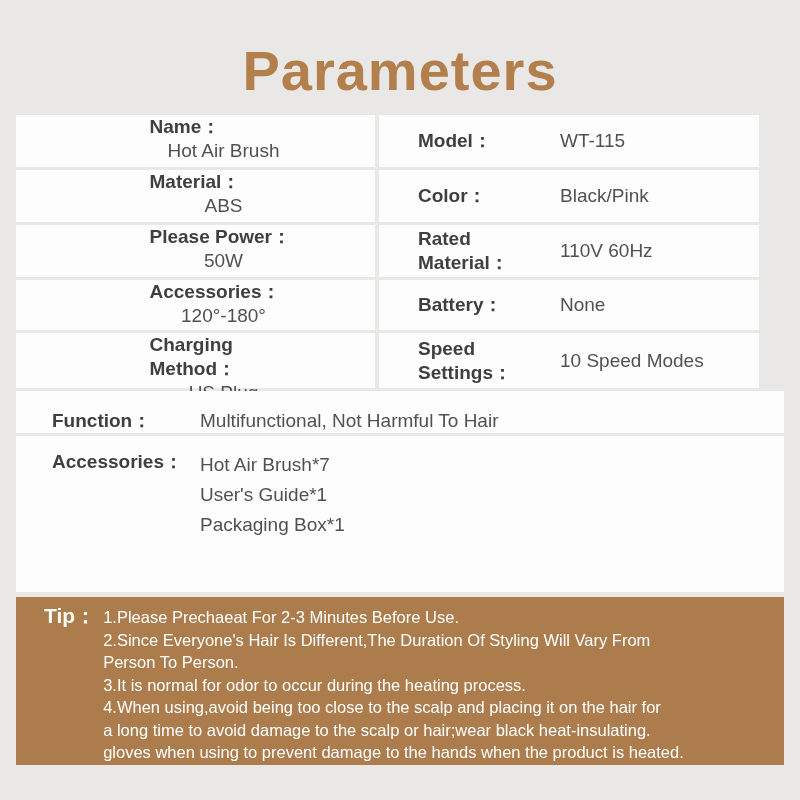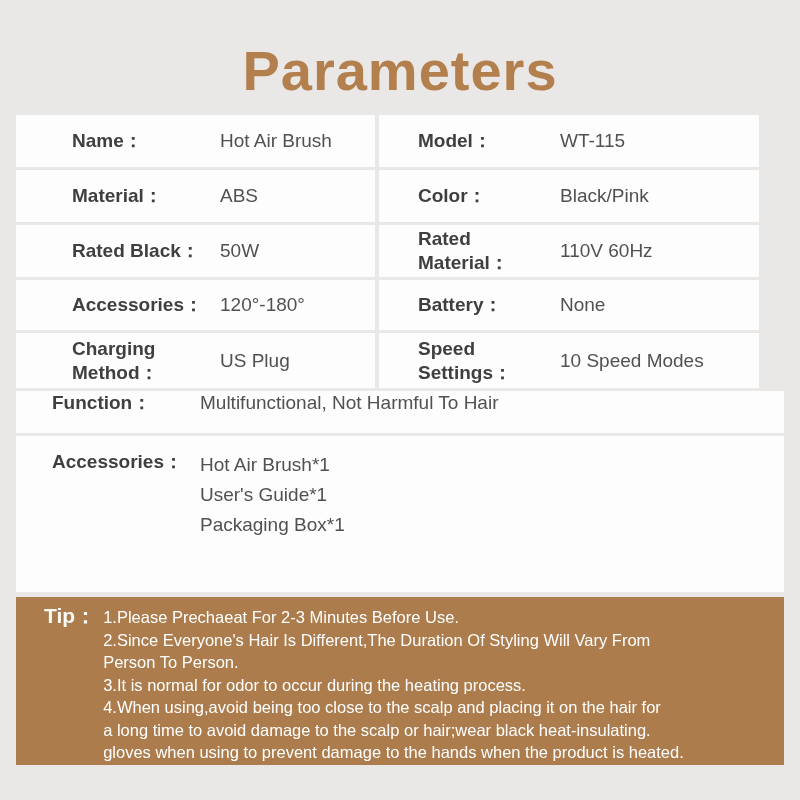--- a/index.html
+++ b/index.html
@@ -27,30 +27,30 @@
     display: flex;
     flex-direction: column;
     gap: 3px;
   }
   .row { display: flex; gap: 4px; }
   .cell {
     background: #fdfdfd;
     display: flex;
     align-items: center;
   }
-  .cell-left  { width: 359px; padding-left: 56px; }
+  .cell-left  { width: 359px; padding-left: 56px; flex-direction: column; }
   .cell-right { width: 380px; padding-left: 39px; }
   .h52 .cell { height: 52px; }
   .h50 .cell { height: 50px; }
   .h55 .cell { height: 55px; }
   .row-full {
     background: #fdfdfd;
     width: 768px;
     display: flex;
-    align-items: flex-start;
+    align-items: flex-end;
     padding-left: 36px;
   }
   .row-function { height: 42px; }
   .row-accessories {
     height: 156px;
     align-items: flex-start;
     padding-top: 14px;
   }
   .label {
     font-weight: bold;
@@ -117,21 +117,21 @@
         <span class="value">ABS</span>
       </div>
       <div class="cell cell-right">
         <span class="label">Color：</span>
         <span class="value">Black/Pink</span>
       </div>
     </div>
 
     <div class="row h52">
       <div class="cell cell-left">
-        <span class="label">Rated Black：</span>
+        <span class="label">Please Power：</span>
         <span class="value">50W</span>
       </div>
       <div class="cell cell-right">
         <span class="label">Rated Material：</span>
         <span class="value">110V 60Hz</span>
       </div>
     </div>
 
     <div class="row h50">
       <div class="cell cell-left">
@@ -156,21 +156,21 @@
     </div>
 
     <div class="row-full row-function">
       <span class="label">Function：</span>
       <span class="value">Multifunctional, Not Harmful To Hair</span>
     </div>
 
     <div class="row-full row-accessories">
       <span class="label">Accessories：</span>
       <span class="accessory-list">
-        <span class="value">Hot Air Brush*1</span>
+        <span class="value">Hot Air Brush*7</span>
         <span class="value">User's Guide*1</span>
         <span class="value">Packaging Box*1</span>
       </span>
     </div>
 
   </div>
 
   <div class="tip-box">
     <span class="tip-label">Tip：</span>
     <div class="tip-lines">

